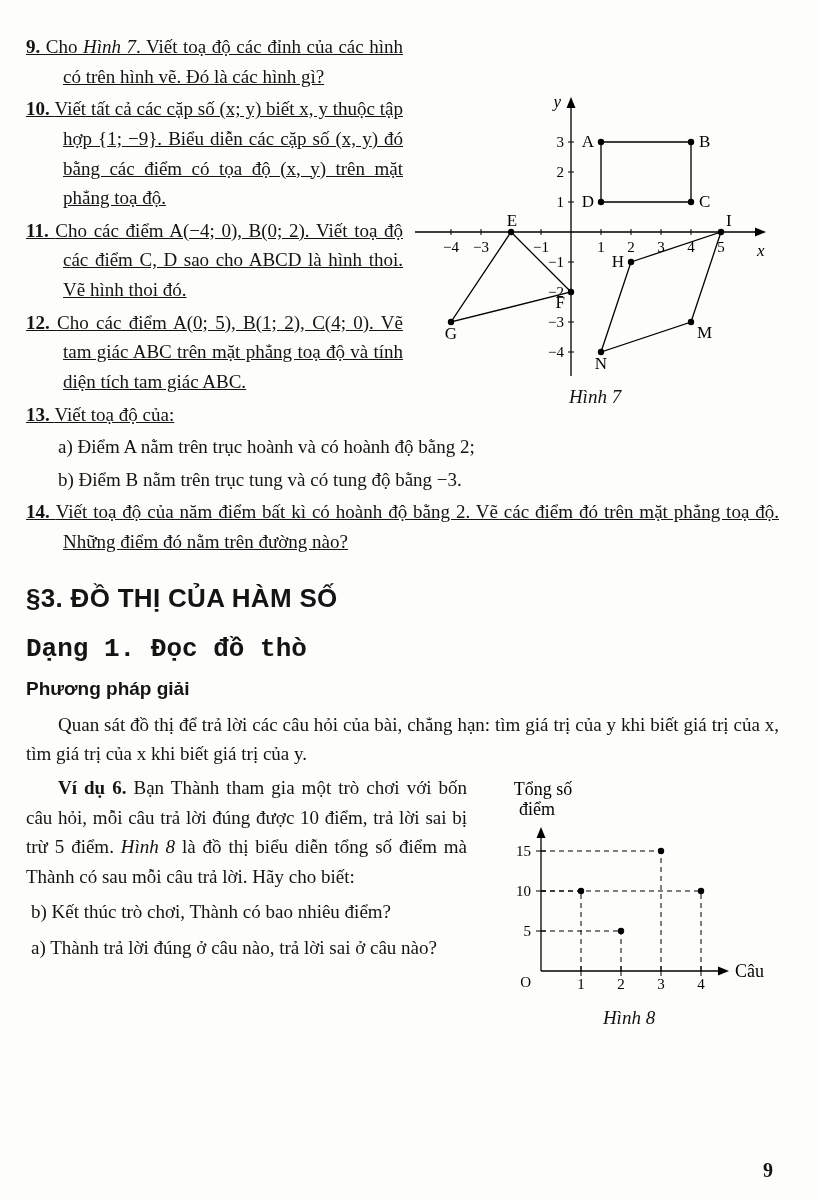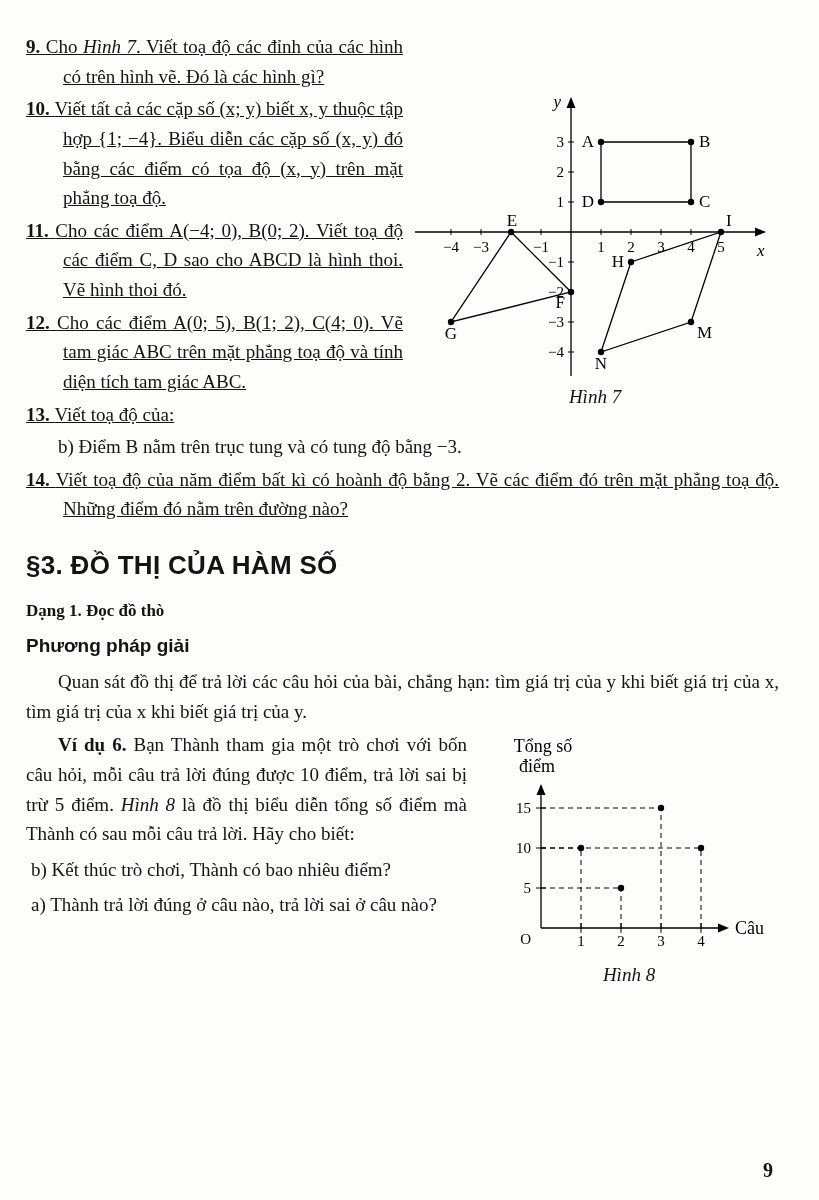--- a/index.html
+++ b/index.html
@@ -15,21 +15,21 @@
   .fig7 { width:368px; margin:0 0 6px 8px; }
   .fig8 { width:300px; margin:2px 0 4px 12px; min-height:290px; }
   .fig-float svg { display:block; }
   .fig-caption { text-align:center; font-style:italic; font-size:19px; margin-top:2px; }
   .problem { text-align:justify; padding-left:37px; text-indent:-37px; line-height:1.56; margin-bottom:3px;text-decoration:underline; }
   .pnum { font-weight:bold; }
   .p-subitem { text-align:justify; padding-left:60px; text-indent:-28px; line-height:1.56; margin-bottom:3px; }
   .slabel { }
   .it { font-style:italic; }
   .section-title { clear:both; font-family:"Liberation Sans","DejaVu Sans",sans-serif; font-size:26px; font-weight:700; letter-spacing:.3px; margin:26px 0 20px; }
-  .dang-title { font-family:Liberation Serif, serif; font-size:17px; font-weight:700; margin:0 0 14px; }
+  .dang-title { font-family:Liberation Mono, monospace; font-size:26px; font-weight:700; margin:0 0 14px; }
   .method-title { font-family:"Liberation Sans","DejaVu Sans",sans-serif; font-size:19px; font-weight:700; margin:0 0 10px; }
   .method-text { text-align:justify; text-indent:32px; line-height:1.56; margin-bottom:4px; }
   .example-block { }
   .example-text { text-align:justify; text-indent:32px; line-height:1.56; }
   .exlabel { font-weight:bold; }
   .ex-subitem { text-align:justify; padding-left:32px; text-indent:-27px; line-height:1.56; margin-top:6px; }
   .page-number { position:absolute; right:46px; bottom:18px; font-weight:bold; font-size:20px; }
   svg text { font-family:"Liberation Serif","DejaVu Serif",serif; fill:#000; }
   .tick { font-size:15px; }
   .ptlab { font-size:17px; }
@@ -104,24 +104,25 @@
           <circle cx="280" cy="290" r="3.2" fill="#000"></circle>
           <text x="286" y="306" class="ptlab" text-anchor="start">M</text>
           <circle cx="190" cy="320" r="3.2" fill="#000"></circle>
           <text x="190" y="337" class="ptlab" text-anchor="middle">N</text>
         </svg>
       <div class="fig-caption">Hình 7</div>
     </div>
 
     <div id="problem-list">
         <div class="problem"><span class="pnum">9. </span><span>Cho </span><span class="it">Hình 7</span><span>. Viết toạ độ các đỉnh của các hình có trên hình vẽ. Đó là các hình gì?</span></div>
-        <div class="problem"><span class="pnum">10. </span><span>Viết tất cả các cặp số (x; y) biết x, y thuộc tập hợp {1; −4}. Biểu diễn các cặp số (x, y) đó bằng các điểm có tọa độ (x, y) trên mặt phẳng toạ độ.</span></div>
+        <div class="problem"><span class="pnum">10. </span><span>Viết tất cả các cặp số (x; y) biết x, y thuộc tập hợp {1; −9}. Biểu diễn các cặp số (x, y) đó bằng các điểm có tọa độ (x, y) trên mặt phẳng toạ độ.</span></div>
         <div class="problem"><span class="pnum">11. </span><span>Cho các điểm A(−4; 0), B(0; 2). Viết toạ độ các điểm C, D sao cho ABCD là hình thoi. Vẽ hình thoi đó.</span></div>
         <div class="problem"><span class="pnum">12. </span><span>Cho các điểm A(0; 5), B(1; 2), C(4; 0). Vẽ tam giác ABC trên mặt phẳng toạ độ và tính diện tích tam giác ABC.</span></div>
         <div class="problem"><span class="pnum">13. </span><span>Viết toạ độ của:</span></div>
+        <div class="p-subitem"><span class="slabel">a) </span><span>Điểm A nằm trên trục hoành và có hoành độ bằng 2;</span></div>
         <div class="p-subitem"><span class="slabel">b) </span><span>Điểm B nằm trên trục tung và có tung độ bằng −3.</span></div>
         <div class="problem"><span class="pnum">14. </span><span>Viết toạ độ của năm điểm bất kì có hoành độ bằng 2. Vẽ các điểm đó trên mặt phẳng toạ độ. Những điểm đó nằm trên đường nào?</span></div>
       </div>
 
     <h1 class="section-title">§3. ĐỒ THỊ CỦA HÀM SỐ</h1>
 
     <h2 class="dang-title">Dạng 1. Đọc đồ thò</h2>
 
     <h3 class="method-title">Phương pháp giải</h3>
     <p class="method-text">Quan sát đồ thị để trả lời các câu hỏi của bài, chẳng hạn: tìm giá trị của y khi biết giá trị của x, tìm giá trị của x khi biết giá trị của y.</p>

